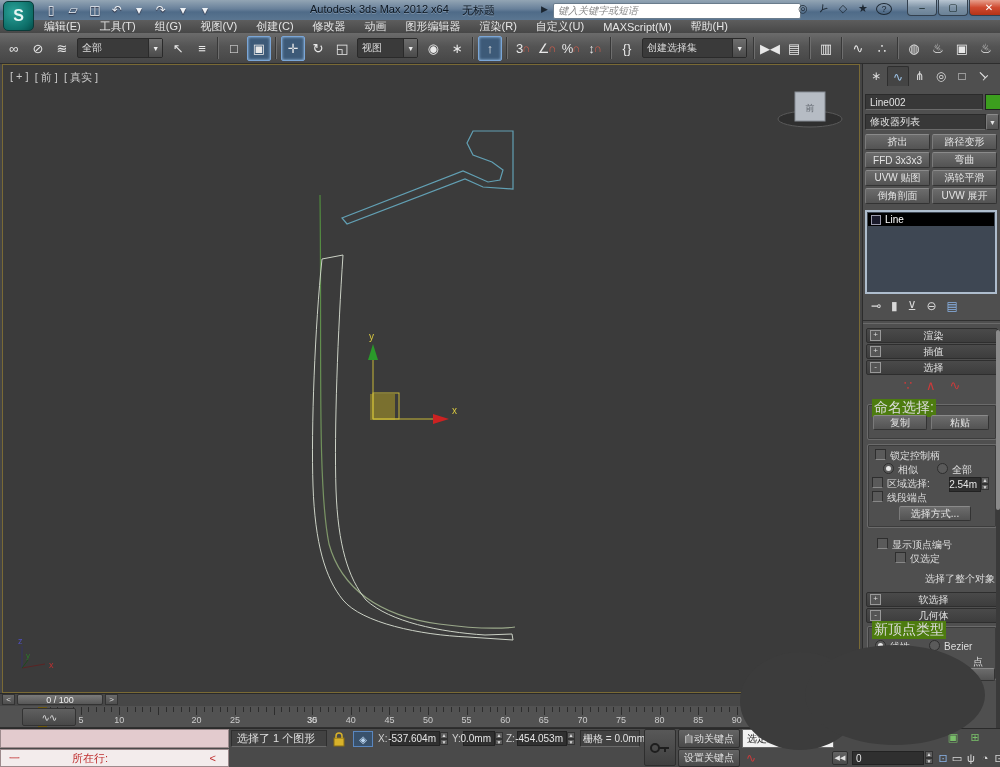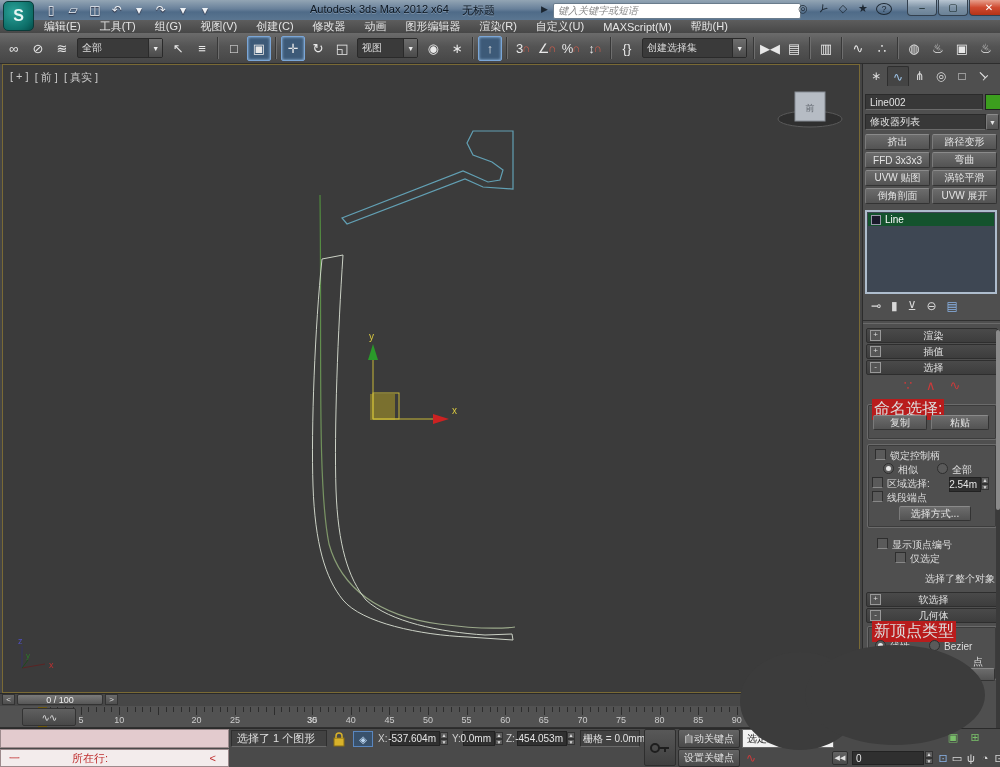--- a/index.html
+++ b/index.html
@@ -56,33 +56,33 @@
   .ptab{width:20px;height:19px;display:flex;align-items:center;justify-content:center;
     font-size:12px;color:#ddd;border-radius:2px 2px 0 0;}
   .ptab.on{background:#444;border:1px solid #2e2e2e;border-bottom:none;color:#9ec4e8;}
   .pfield{background:#383838;border:1px solid #2b2b2b;border-bottom-color:#6a6a6a;color:#e2e2e2;
     font-size:10px;display:flex;align-items:center;padding:0 4px;box-sizing:border-box;}
   .swatch{border:1px solid #222;}
   .pbtn{background:linear-gradient(#6c6c6c,#535353);border:1px solid #333;border-top-color:#8a8a8a;
     border-left-color:#7a7a7a;border-radius:2px;color:#e4e4e4;font-size:10px;display:flex;
     align-items:center;justify-content:center;box-sizing:border-box;white-space:nowrap;}
   .stack{background:#3e4753;border:2px solid #aebdcd;box-sizing:border-box;}
-  .stackrow{background:#14532d;color:#fff;font-size:10px;display:flex;align-items:center;gap:4px;padding:0 3px;}
+  .stackrow{background:#000000;color:#fff;font-size:10px;display:flex;align-items:center;gap:4px;padding:0 3px;}
   .stackrow .sq{width:8px;height:8px;background:#1a1a2a;border:1px solid #99a;display:inline-block;}
   .stools{display:flex;gap:10px;align-items:center;padding-left:8px;}
   .stool{color:#d8d8d8;font-size:12px;}
   .rollout{left:3px;width:130px;height:13px;background:linear-gradient(#4a4a4a,#3d3d3d);
     border:1px solid #2e2e2e;border-radius:2px;display:flex;align-items:center;font-size:10px;color:#e0e0e0;}
   .rollout .pm{width:9px;height:9px;border:1px solid #999;margin:0 3px;font-size:8px;line-height:8px;
     text-align:center;color:#ddd;background:#555;}
   .rollout .rtitle{flex:1;text-align:center;padding-right:14px;}
   .fs{border:1px solid #3a3a3a;border-top-color:#6e6e6e;outline:1px solid #606060;outline-offset:-2px;
       border-radius:2px;}
   .fs{outline:none;box-shadow:inset 0 0 0 1px #3c3c3c;border:1px solid #6b6b6b;}
-  .fslegend{position:absolute;top:-6px;left:4px;background:#b91c1c;padding:0 2px;font-size:16px;color:#dcdcdc;}
+  .fslegend{position:absolute;top:-6px;left:4px;background:#4d7c0f;padding:0 2px;font-size:14px;color:#dcdcdc;}
   .cb{width:9px;height:9px;background:#5a5a5a;border:1px solid #2e2e2e;border-bottom-color:#888;
      display:inline-block;vertical-align:-1px;margin-right:4px;}
   .radio{width:9px;height:9px;border-radius:50%;background:#5a5a5a;border:1px solid #2e2e2e;
      display:inline-block;vertical-align:-1px;margin-right:4px;position:relative;}
   .radio.on::after{content:"";position:absolute;left:2px;top:2px;width:5px;height:5px;border-radius:50%;background:#e8e8e8;}
   .prow{position:absolute;font-size:10px;color:#dedede;white-space:nowrap;}
   .spin{display:inline-flex;flex-direction:column;width:8px;height:13px;vertical-align:middle;}
   .spin b{flex:1;background:#5e5e5e;border:1px solid #333;font-size:5px;line-height:4px;color:#ddd;text-align:center;}
   .scrollbar{left:133px;top:266px;width:4px;height:430px;background:#3a3a3a;}
   .scrollthumb{left:0;top:0;width:4px;height:180px;background:#8a8a8a;border-radius:2px;}

